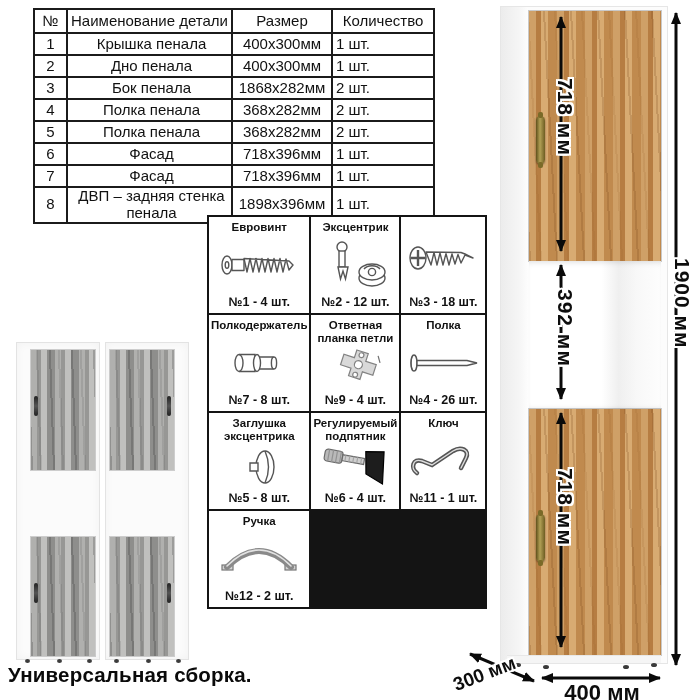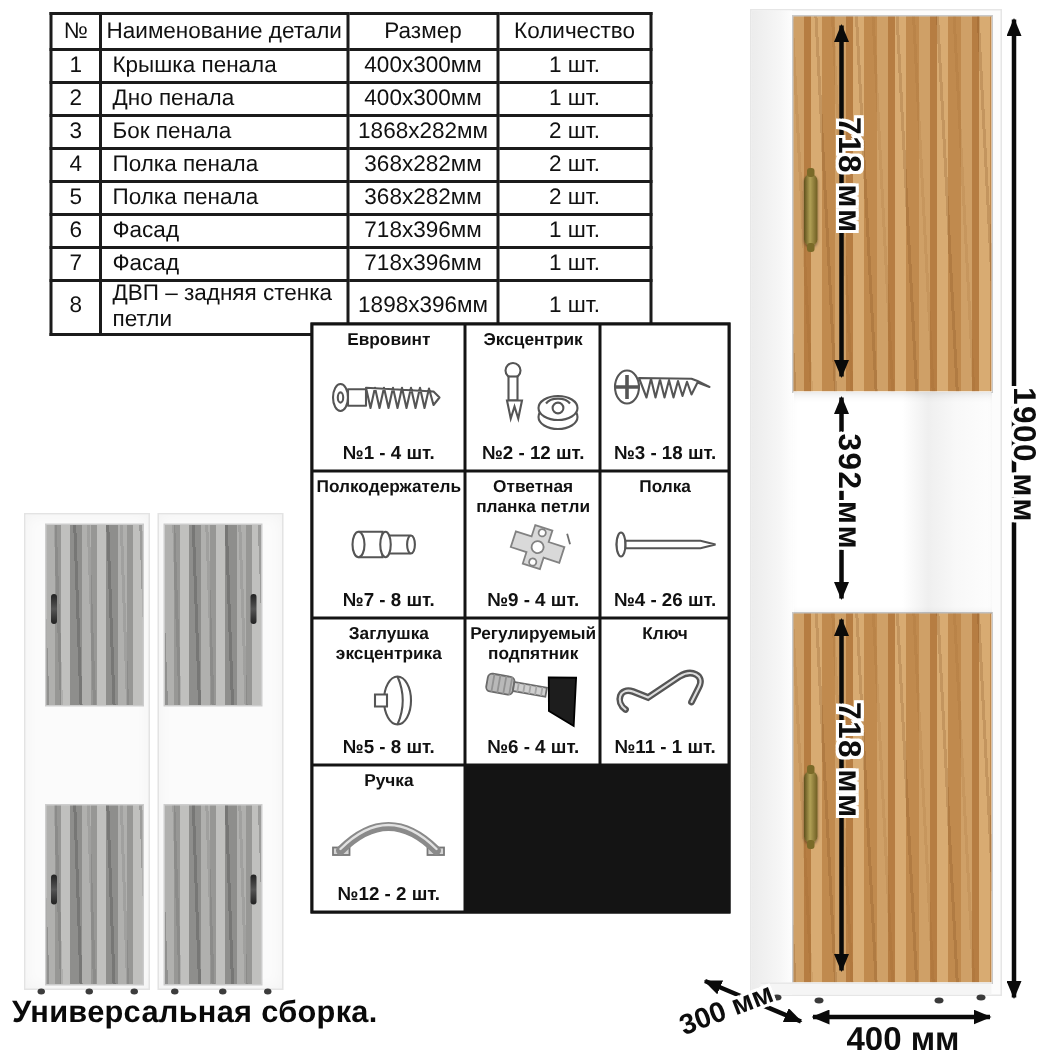--- a/index.html
+++ b/index.html
@@ -10,23 +10,23 @@
 
   
   .parts-table { position:absolute; left:33px; top:8px; border-collapse:collapse; table-layout:fixed; }
   .parts-table th, .parts-table td {
     border:2px solid #1b1b1b; font-size:15px; font-weight:normal; color:#111;
     padding:0 3px; line-height:1.12; overflow:hidden;
   }
   .parts-table th { height:22px; text-align:center; }
   .parts-table td { height:20px; }
   .col-num { text-align:center; }
-  .col-name { text-align:left; padding-left:7px !important;border-radius:10px; }
+  .col-name { text-align:center; padding-left:7px !important;border-radius:10px; }
   .col-size { text-align:center; }
-  .col-qty { text-align:center; }
+  .col-qty { }
 
   
   .hw-grid {
     position:absolute; left:207px; top:215px; width:276px; height:390px;
     display:grid; grid-template-columns:repeat(3,1fr); grid-template-rows:repeat(4,1fr);
     background:#141414; border:2px solid #141414; gap:2px;
   }
   .hw-cell { background:#fff; display:flex; flex-direction:column; align-items:center; justify-content:space-between; padding:4px 2px 4px; }
   .hw-title { font-weight:bold; font-size:11.5px; text-align:center; line-height:1.15; }
   .hw-count { font-weight:bold; font-size:12.5px; white-space:nowrap; }
@@ -145,21 +145,21 @@
       <td class="col-qty">1 шт.</td>
     </tr>
     <tr>
       <td class="col-num">7</td>
       <td class="col-name">Фасад</td>
       <td class="col-size">718х396мм</td>
       <td class="col-qty">1 шт.</td>
     </tr>
     <tr>
       <td class="col-num">8</td>
-      <td class="col-name">ДВП – задняя стенка петли</td>
+      <td class="col-name">ДВП – задняя стенка пенала</td>
       <td class="col-size">1898х396мм</td>
       <td class="col-qty">1 шт.</td>
     </tr>
   </tbody>
     </table>
 
   <div class="hw-grid">
 
     <div class="hw-cell">
       <div class="hw-title">Евровинт</div>

